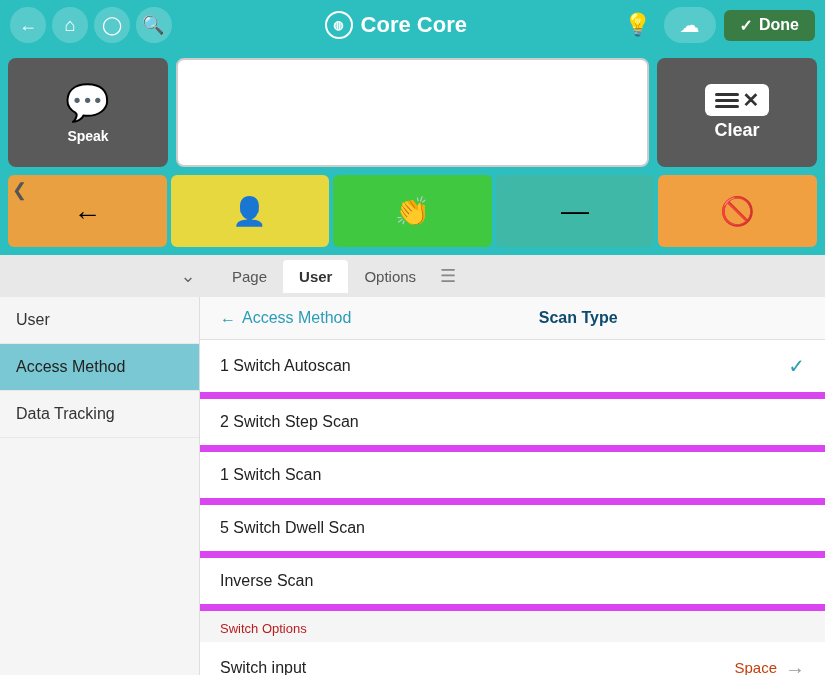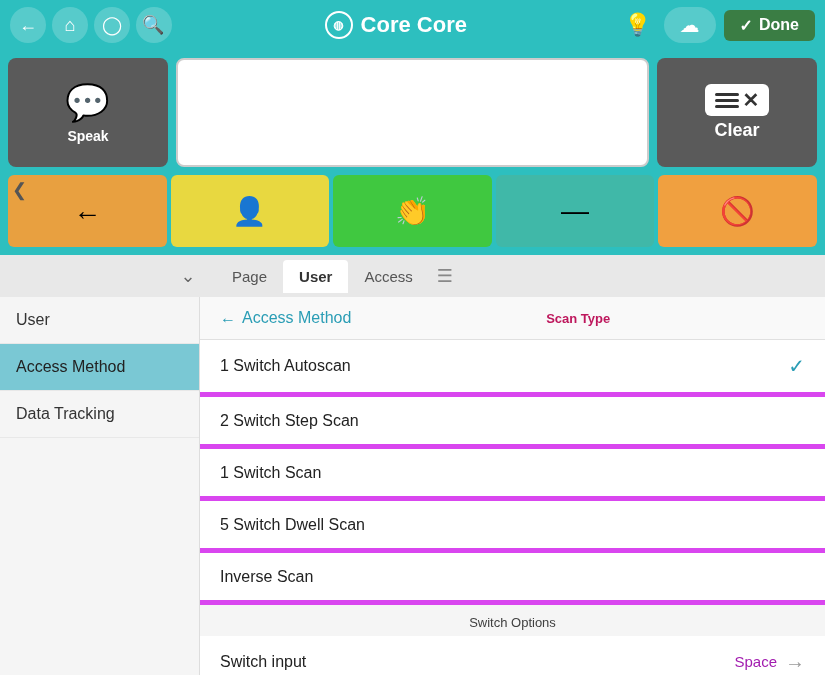--- a/index.html
+++ b/index.html
@@ -251,63 +251,62 @@
     }
     .back-link {
       display: flex; align-items: center; gap: 6px;
       color: #2a9db5;
       font-size: 16px;
       cursor: pointer;
     }
     .content-title {
       flex: 1;
       text-align: center;
-      font-size: 13px;
+      font-size: 16px;
       font-weight: 700;
-      color: #be185d;
+      color: #0c4a6e;
     }
 
     
     .settings-section {
       background: white;
     }
     .settings-item {
       display: flex;
       align-items: center;
       padding: 14px 20px;
-      border-bottom: 5px solid #d946ef;
+      border-bottom: 7px solid #d946ef;
       font-size: 16px;
       color: #222;
       cursor: pointer;
       min-height: 52px;
     }
     .settings-item .item-label {
       flex: 1;
     }
     .settings-item .item-value {
-      color: #a21caf;
+      color: #c2410c;
       margin-right: 8px;
       font-size: 15px;
     }
     .settings-item .checkmark {
       color: #2a9db5;
       font-size: 20px;
     }
     .settings-item .arrow {
       color: #999;
       font-size: 20px;
     }
 
     .section-header {
       padding: 10px 20px 6px;
       font-size: 13px;
-      color: #404040;
+      color: #b91c1c;
       background: #f5f5f5;
       font-weight: 500;
-      text-align: center;
     }
   </style>
 </head>
 <body>
 
 <div class="top-bar">
   <div class="top-bar-nav">
     <div class="nav-icon">←</div>
     <div class="nav-icon">⌂</div>
     <div class="nav-icon">◯</div>
@@ -362,21 +361,21 @@
   </div>
   <div class="symbol-cell light-orange">
     🚫
   </div>
 </div>
 
 <div class="tabs-row">
   <div class="collapse-btn">⌄</div>
   <div class="tab-item">Page</div>
   <div class="tab-item active">User</div>
-  <div class="tab-item">Access</div>
+  <div class="tab-item">Options</div>
   <div class="tab-more">☰</div>
 </div>
 
 <div class="main-content">
 
   <div class="sidebar">
     <div class="sidebar-item">User</div>
     <div class="sidebar-item active">Access Method</div>
     <div class="sidebar-item">Data Tracking</div>
   </div>

